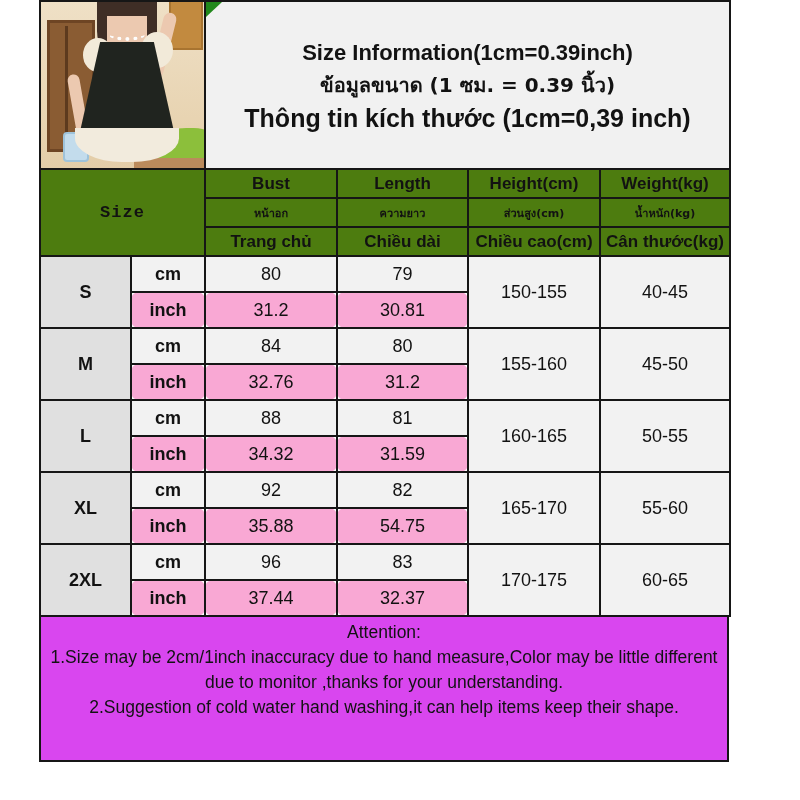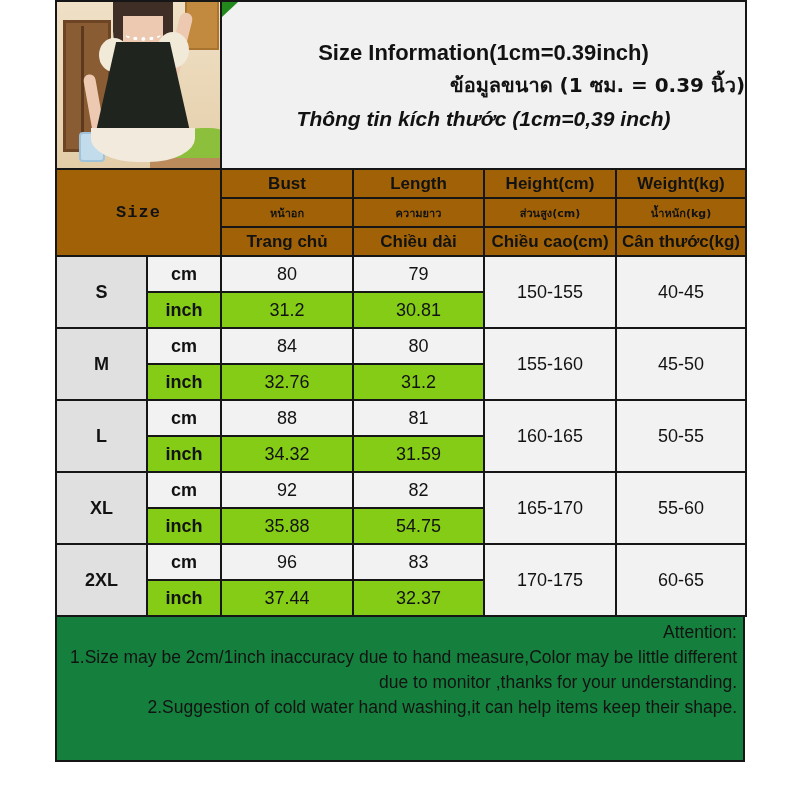--- a/index.html
+++ b/index.html
@@ -1,57 +1,57 @@
 <!DOCTYPE html>
 <html><head>
 <meta charset="utf-8">
 <style>
   html,body{margin:0;padding:0;}
   body{
     width:800px;height:800px;background:#ffffff;
     font-family:"Liberation Sans","DejaVu Sans",sans-serif;
     color:#121212;position:relative;overflow:hidden;
   }
-  .sheet{position:absolute;left:55px;top:0;width:690px;}
+  .sheet{position:absolute;left:39px;top:0;width:690px;}
 
   table.size-table{
     border-collapse:collapse;table-layout:fixed;width:690px;
   }
   table.size-table td{
     border:2px solid #161616;text-align:center;vertical-align:middle;
     padding:0;overflow:hidden;
   }
   col.c-size{width:91px;}  col.c-unit{width:74px;}
   col.c-bust{width:132px;} col.c-len{width:131px;}
   col.c-hgt{width:132px;}  col.c-wgt{width:130px;}
 
   tr.top-row td{height:166px;}
-  tr.head-row td{height:27px;background:#a16207;font-weight:bold;font-size:17px;margin-left:36px;}
+  tr.head-row td{height:27px;background:#4d7c0f;font-weight:bold;font-size:17px;margin-left:36px;}
   tr.head-row.th-row td{font-size:11px;}
   tr.data-row td{height:34px;font-size:18px;}
 
   td.photo-cell{position:relative;background:#ecdcc2;padding:0;}
   td.title-cell{background:#f1f1f1;position:relative;}
   .title-lines{line-height:33px;font-weight:bold;}
   .title-en{font-size:22px;}
-  .title-th{font-size:20px;font-family:"DejaVu Sans","Liberation Sans",sans-serif;text-align:right;}
-  .title-vi{font-size:21px;font-style:italic;}
+  .title-th{font-size:20px;font-family:"DejaVu Sans","Liberation Sans",sans-serif;}
+  .title-vi{font-size:25px;}
 
   td.size-head{background:#e0e0e0;font-weight:bold;font-size:34px;letter-spacing:1px;font-family:Liberation Mono, monospace;}
   td.size-label{background:#e0e0e0;font-weight:bold;font-size:19px;}
   td.unit-cell{font-weight:bold;font-size:17px;}
   tr.cm-row td.unit-cell, tr.cm-row td.val-cell{background:#f2f2f2;}
-  tr.inch-row td.unit-cell, tr.inch-row td.val-cell{background:#84cc16;}
+  tr.inch-row td.unit-cell, tr.inch-row td.val-cell{background:#f9a8d4;border-radius:8px;}
   td.range-cell{background:#f2f2f2;font-size:18px;}
   .thai-font{font-family:"DejaVu Sans","Liberation Sans",sans-serif;}
 
   .attention-box{
     border:2px solid #161616;border-top:none;
-    width:674px;height:140px;padding:3px 6px 0 6px;background:#15803d;
-    font-size:17.5px;line-height:25px;text-align:right;
+    width:674px;height:140px;padding:3px 6px 0 6px;background:#d946ef;
+    font-size:17.5px;line-height:25px;text-align:center;
   }
 
   
   .corner-fold{
     position:absolute;left:0;top:0;width:0;height:0;
     border-top:15px solid #22881c;border-right:16px solid transparent;
   }
 
   
   .ph{position:absolute;}

